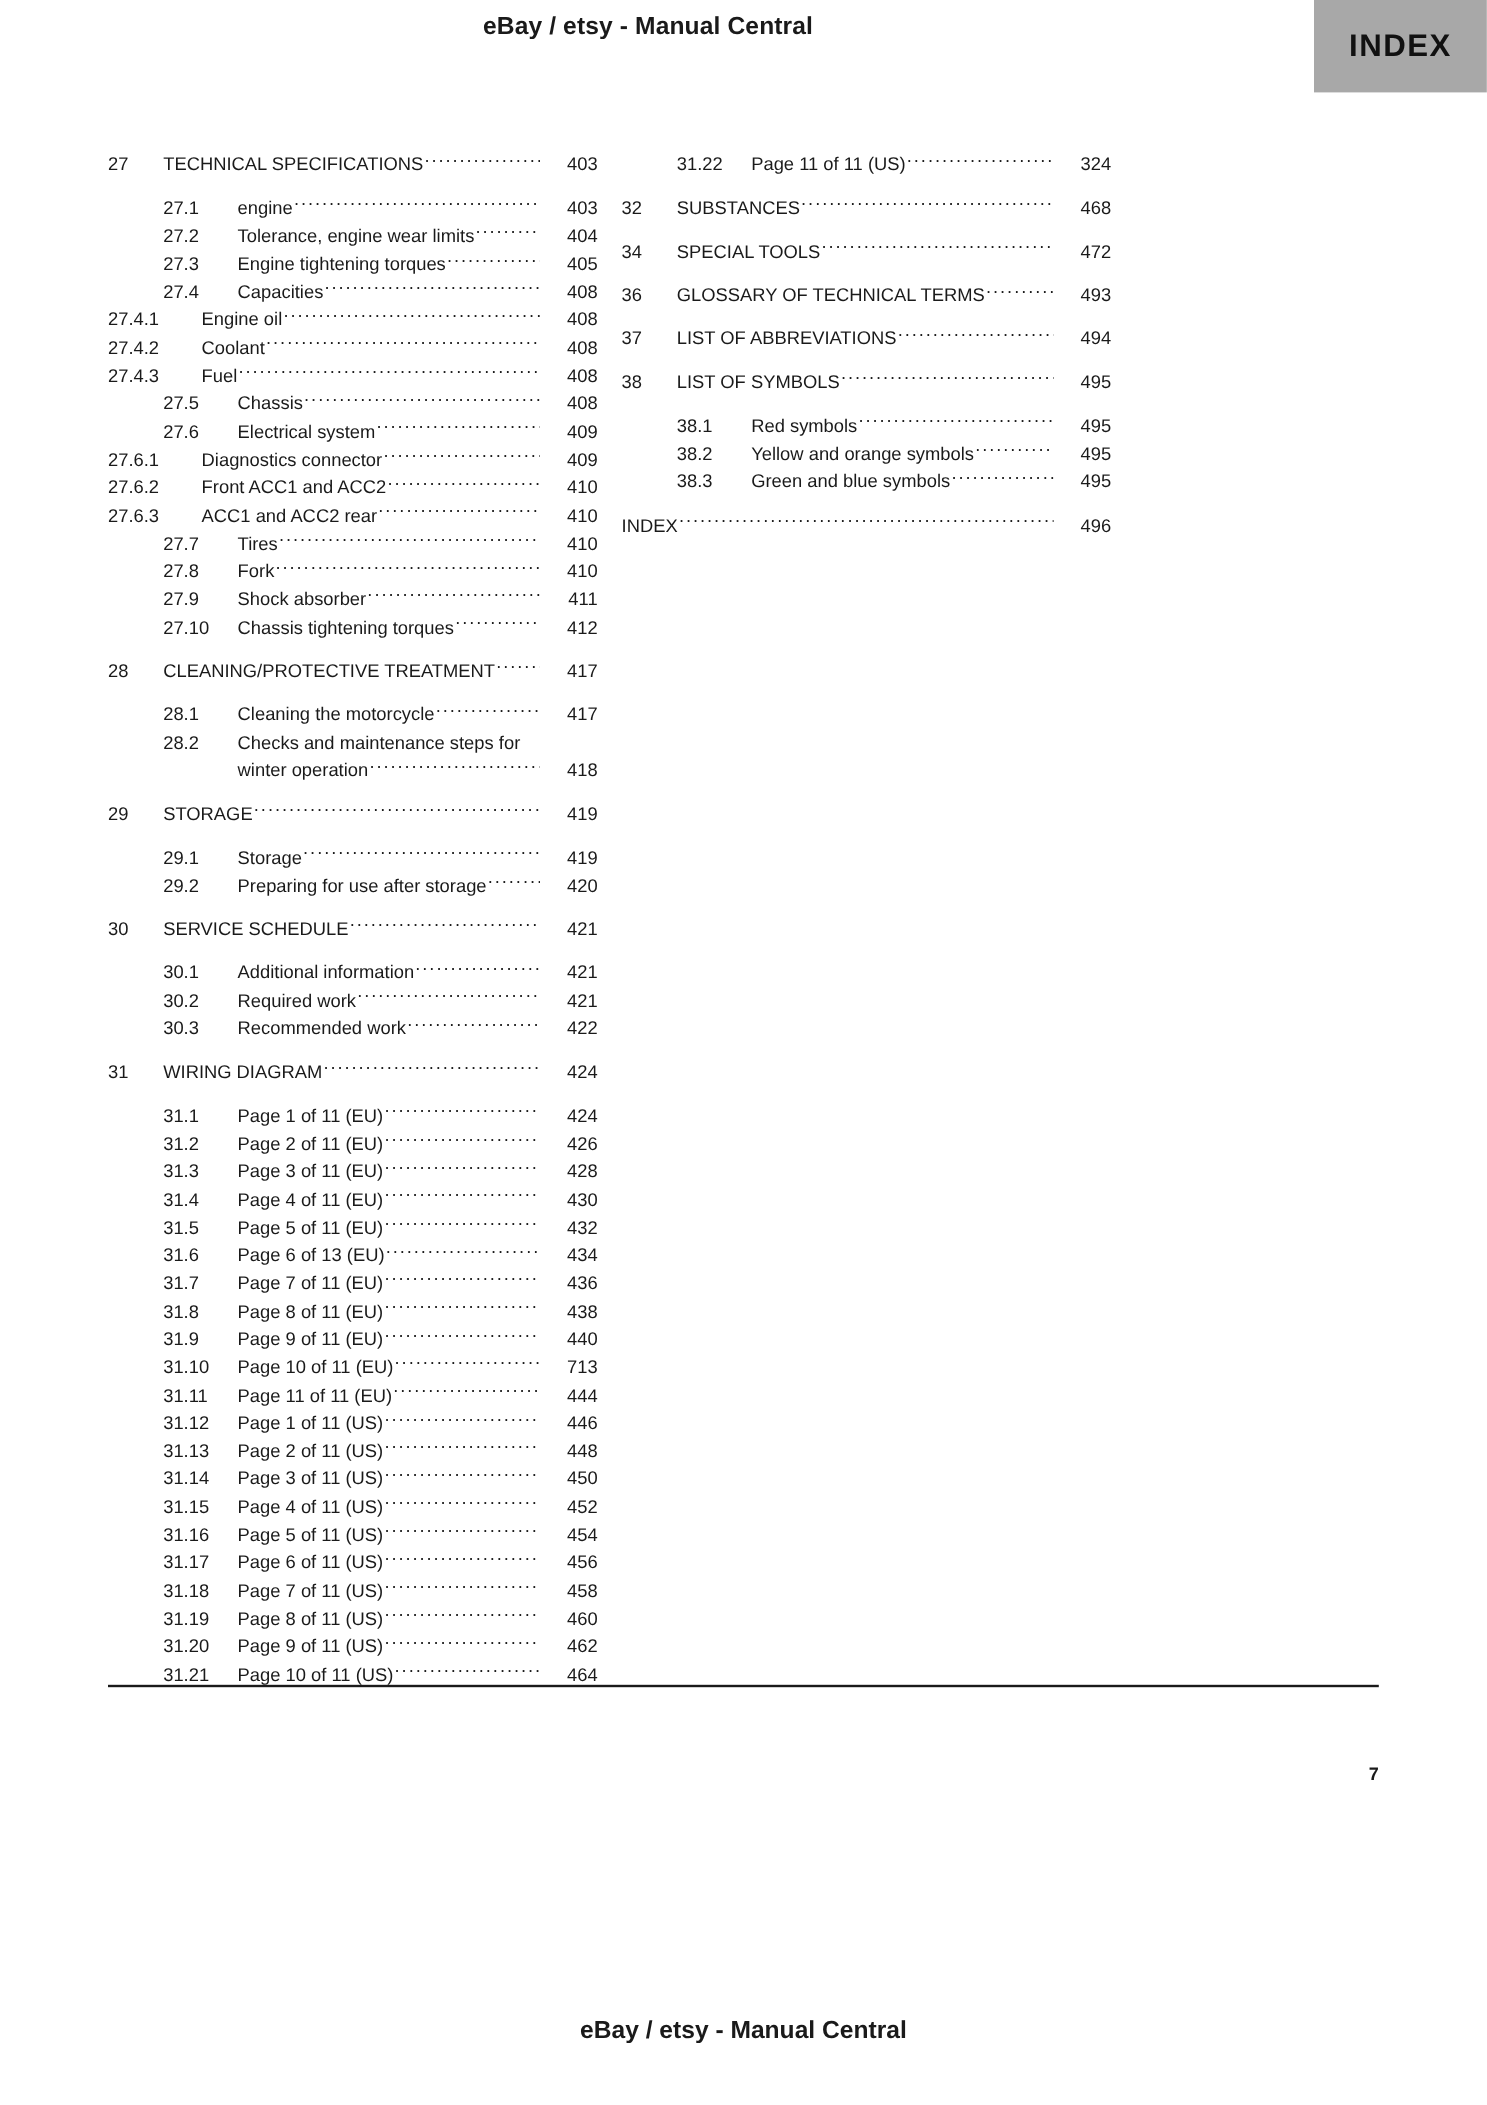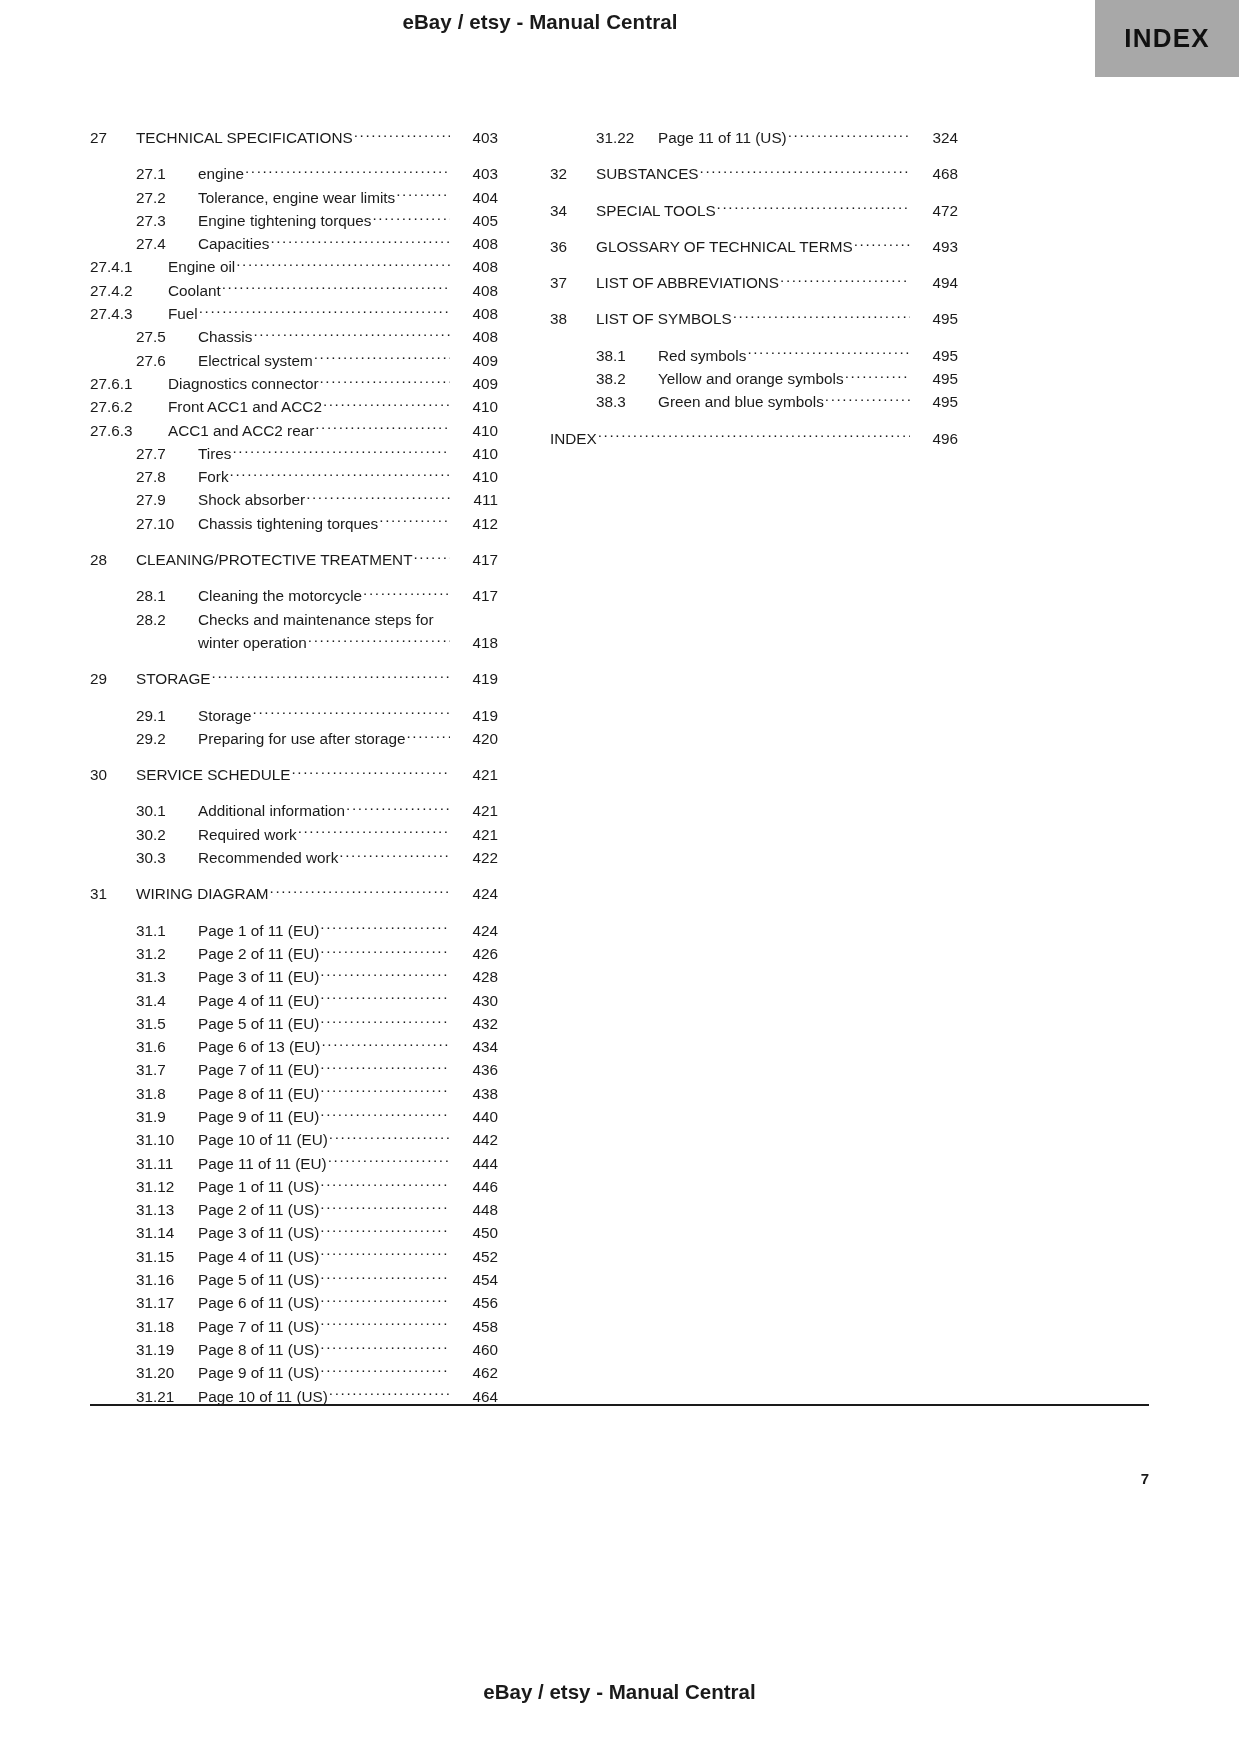--- a/index.html
+++ b/index.html
@@ -52,27 +52,26 @@
     color: #111111;
   }
 
   
   .toc-columns {
     position: absolute;
     top: 126px;
     left: 90px;
     width: 1059px;
     display: flex;
-    gap: 44px;
   }
   .toc-col {
     width: 408px;
     flex: 0 0 408px;
   }
-  .toc-col.right { margin-left: 8px; }
+  .toc-col.right { margin-left: 20px; }
 
   
   .toc-row {
     display: flex;
     align-items: baseline;
     font-size: 15.3px;
     line-height: 23.3px;
     color: #1a1a1a;
     white-space: nowrap;
   }
@@ -392,21 +391,21 @@
       <div class="toc-row level2">
         <span class="num">31.9</span>
         <span class="title">Page 9 of 11 (EU)</span>
         <span class="leader"></span>
         <span class="pageno">440</span>
       </div>
       <div class="toc-row level2">
         <span class="num">31.10</span>
         <span class="title">Page 10 of 11 (EU)</span>
         <span class="leader"></span>
-        <span class="pageno">442</span>
+        <span class="pageno">713</span>
       </div>
       <div class="toc-row level2">
         <span class="num">31.11</span>
         <span class="title">Page 11 of 11 (EU)</span>
         <span class="leader"></span>
         <span class="pageno">444</span>
       </div>
       <div class="toc-row level2">
         <span class="num">31.12</span>
         <span class="title">Page 1 of 11 (US)</span>

